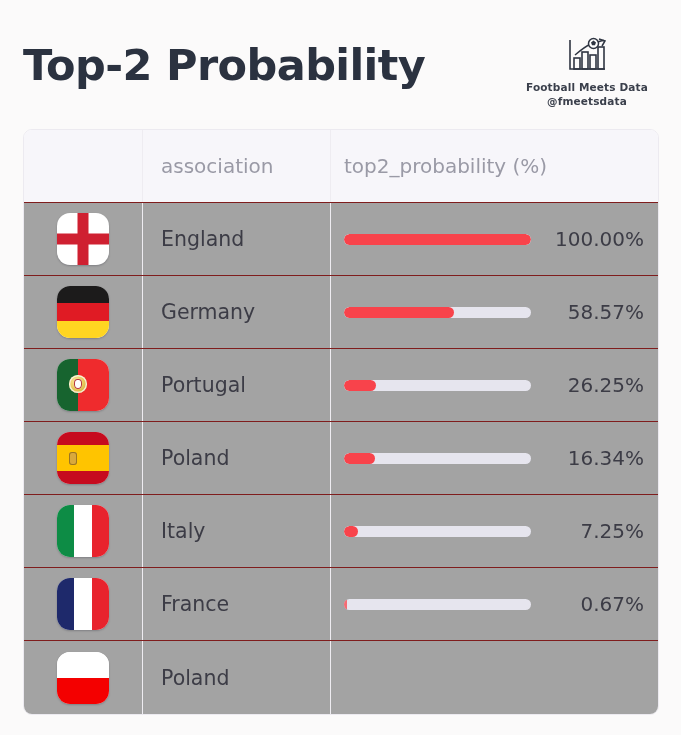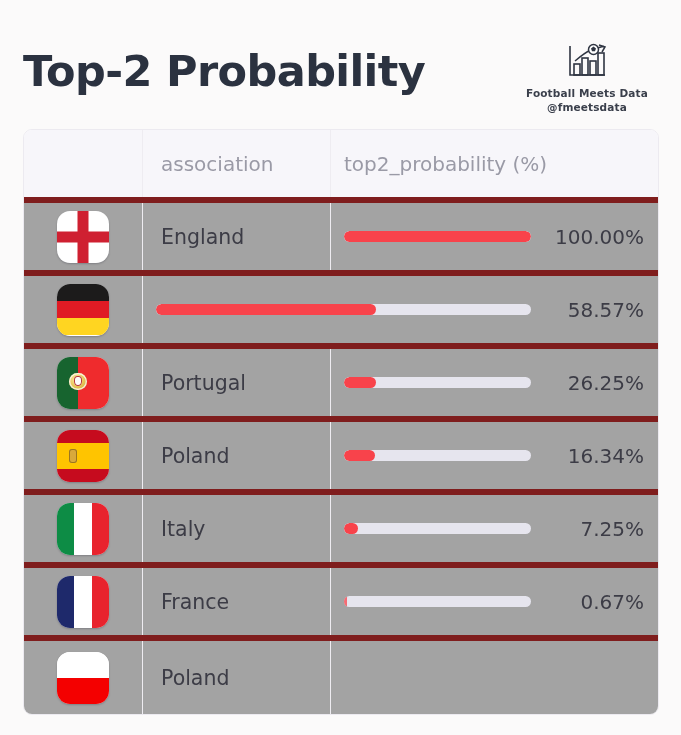--- a/index.html
+++ b/index.html
@@ -19,21 +19,21 @@
   .page {
     position: relative;
     width: 681px;
     height: 735px;
     background: #fbfafa;
   }
 
   
   .header {
     position: absolute;
-    left: 0; top: 18px;
+    left: 0; top: 12px;
     width: 681px;
     height: 122px;
   }
 
   .title {
     position: absolute;
     left: 23px;
     top: 28px;
     font-family: "DejaVu Sans", sans-serif;
     font-size: 43px;
@@ -85,21 +85,21 @@
     width: 636px;
     background: #ffffff;
     border: 1px solid #eceaf0;
     border-radius: 9px;
     overflow: hidden;
   }
 
   .row {
     display: flex;
     align-items: stretch;
-    border-bottom: 6px solid #7f1d1d;
+    border-bottom: 1px solid #7f1d1d;
   }
   .row:last-child { border-bottom: none; }
 
   .head-row {
     background: #f7f6fa;
     height: 73px;
   }
 
   .body-row {
     height: 73px;
@@ -286,20 +286,23 @@
     </div>
 
     <div class="row body-row">
       <div class="c-flag">
         <div class="flag">
           <div class="fl-band" style="top:0;height:33.34%;background:#1c1b1b"></div>
           <div class="fl-band" style="top:33.34%;height:33.33%;background:#e01b24"></div>
           <div class="fl-band" style="top:66.67%;height:33.33%;background:#ffd521"></div>
         </div>
       </div>
+      <div class="c-assoc">
+        <span class="assoc-name">Germany</span>
+      </div>
       <div class="c-prob">
         <div class="bar-track">
           <div class="bar-fill" style="width:58.57%"></div>
         </div>
         <span class="pct">58.57%</span>
       </div>
     </div>
 
     <div class="row body-row">
       <div class="c-flag">

